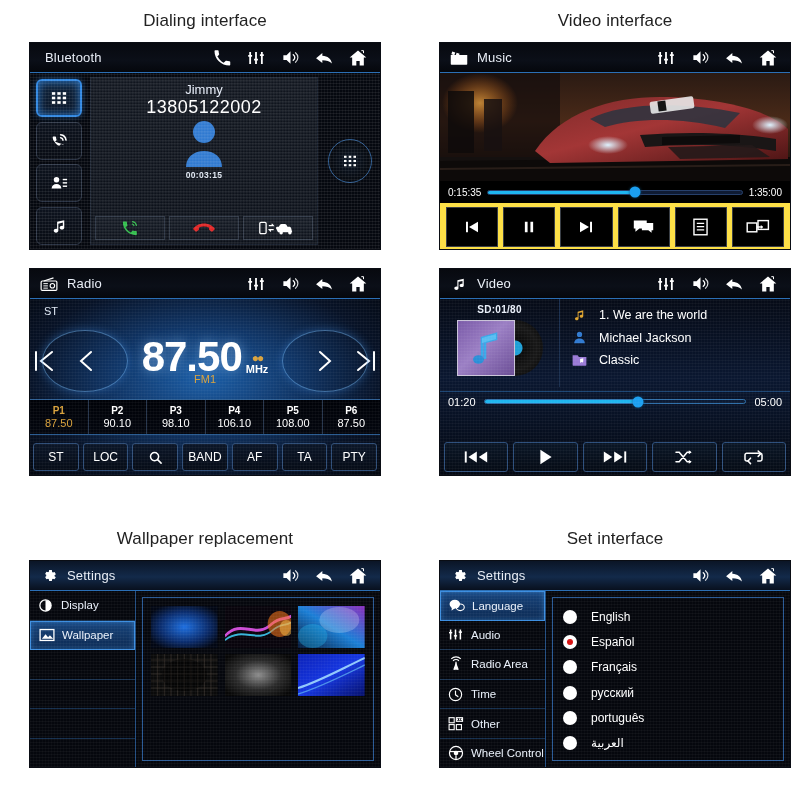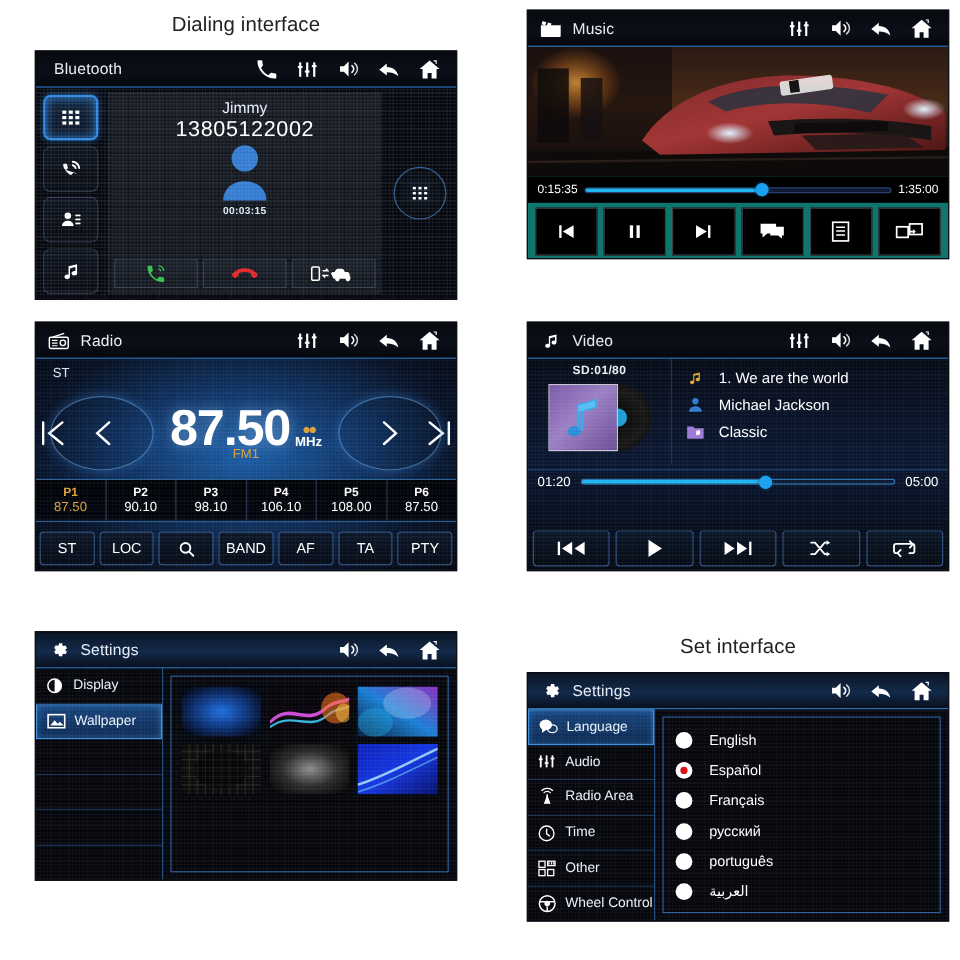--- a/index.html
+++ b/index.html
@@ -94,21 +94,21 @@
   }
   .bt-keypad-r {
     position:absolute; right:8px; top:50%; transform:translateY(-50%);
     width:44px; height:44px; border-radius:50%;
     border:1px solid #2e5d93; display:flex; align-items:center; justify-content:center;
     background:radial-gradient(circle at 50% 50%, #0c1726, #06090f 70%);
     color:#fff;
   }
 
   
-  .vid-body { position:absolute; left:0; top:30px; right:0; bottom:0; background:#0f766e; }
+  .vid-body { position:absolute; left:0; top:30px; right:0; bottom:0; background:#fde047; }
   .vid-pic { position:absolute; left:0; top:0; right:0; height:108px; overflow:hidden; }
   .vid-bar { position:absolute; left:0; right:0; top:108px; height:22px; display:flex; align-items:center; gap:6px; padding:0 8px; background:#000;}
   .vid-t { color:#fff; font-size:10px; white-space:nowrap; }
   .track {
     position:relative; flex:1; height:5px; border-radius:3px;
     background:#0f1b33; border:1px solid #27406b;
   }
   .track .fill { position:absolute; left:0; top:0; bottom:0; border-radius:3px; background:#1fb6f0; }
   .track .knob { position:absolute; top:50%; width:11px; height:11px; border-radius:50%; background:#1b9ff0; transform:translate(-50%,-50%); box-shadow:0 0 3px #0a4d7a;}
   .vid-ctrls { position:absolute; left:0; right:0; bottom:2px; height:40px; display:flex; gap:5px; padding:0 6px; }
@@ -346,20 +346,21 @@
                 <rect x="4" y="16.2" width="3.4" height="2.8"></rect>
                 <rect x="10.3" y="16.2" width="3.4" height="2.8"></rect>
                 <rect x="16.6" y="16.2" width="3.4" height="2.8"></rect>
               </svg>
         </div>
       </div>
     </div>
   </div>
 
   <div class="cell">
+    <div class="caption">Video interface</div>
     <div class="screen">
 
       <div class="hdr">
         <span class="hdr-ico">
           <svg width="18" height="16" viewBox="0 0 24 20" fill="#fff">
                 <path d="M1 6h22v12a1 1 0 0 1-1 1H2a1 1 0 0 1-1-1V6z"></path>
                 <path d="M1.8 5L3 1.4l4 1.2L5.8 6.2 1.8 5zM7.6 6.7L8.8 3l4 1.2-1.2 3.7-4-1.2z" fill="#fff"></path>
               </svg>
         </span>
         <span class="hdr-title">Music</span>
@@ -764,20 +765,21 @@
                   <path d="M8.5 10.8L5.5 14l3 3.2" fill="none"></path>
                   <path d="M17.5 2.3l3 3.2-3 3.2" fill="none"></path>
                 </svg>
           </div>
         </div>
       </div>
     </div>
   </div>
 
   <div class="cell">
+    <div class="caption">Wallpaper replacement</div>
     <div class="screen">
 
       <div class="hdr blue">
         <span class="hdr-ico">
           <svg width="18" height="18" viewBox="0 0 24 24" fill="#fff">
                 <path d="M12 8.2a3.8 3.8 0 1 0 0 7.6 3.8 3.8 0 0 0 0-7.6zm9.2 5.4l-1.8-1.4c.05-.4.05-.8 0-1.2l1.8-1.4-1.8-3.1-2.2.7c-.3-.25-.65-.45-1-.6L15.8 4h-3.6l-.4 2.3c-.35.15-.7.35-1 .6l-2.2-.7-1.8 3.1 1.8 1.4c-.05.4-.05.8 0 1.2l-1.8 1.4 1.8 3.1 2.2-.7c.3.25.65.45 1 .6l.4 2.3h3.6l.4-2.3c.35-.15.7-.35 1-.6l2.2.7 1.8-3.1z"></path>
               </svg>
         </span>
         <span class="hdr-title">Settings</span>
         <div class="hdr-right">

